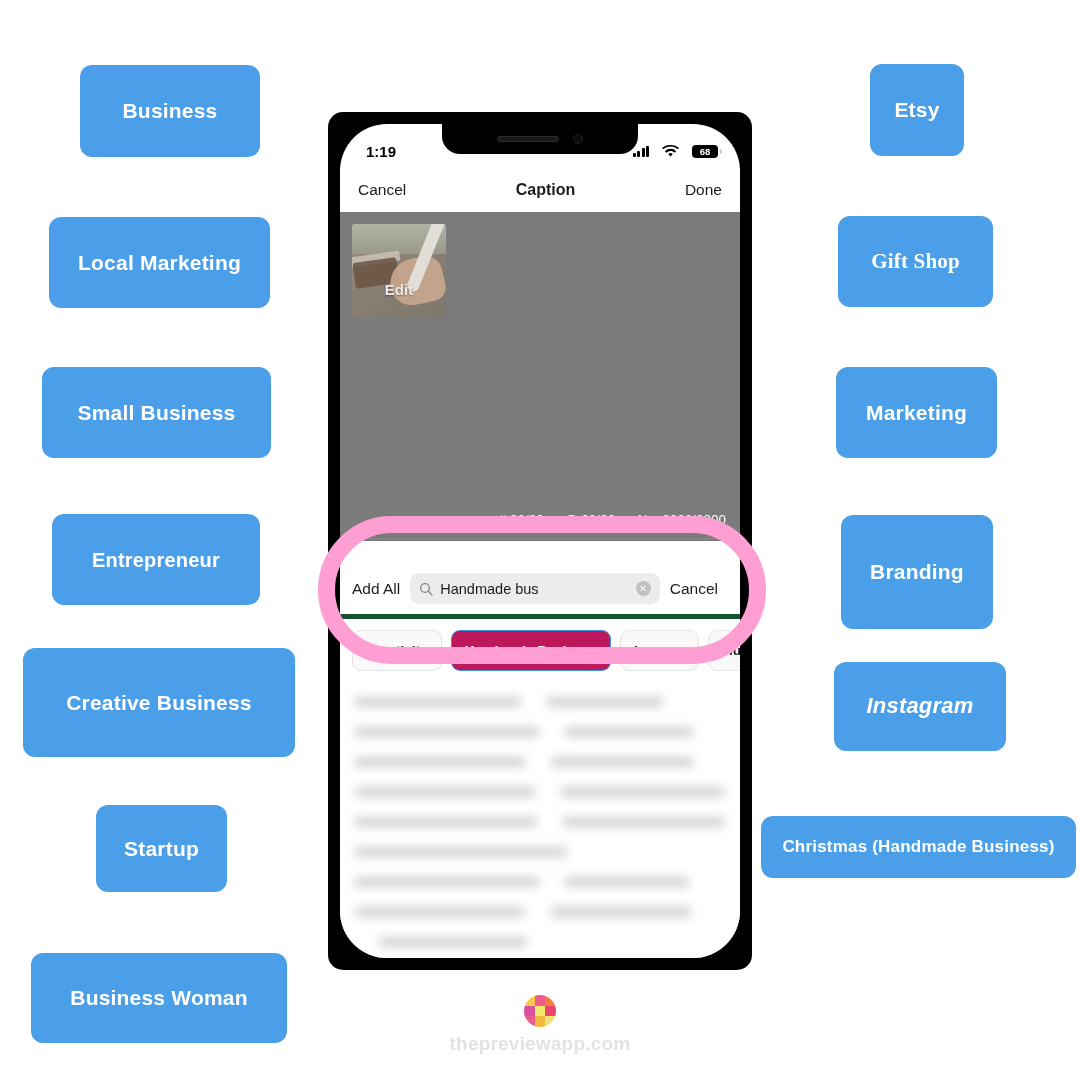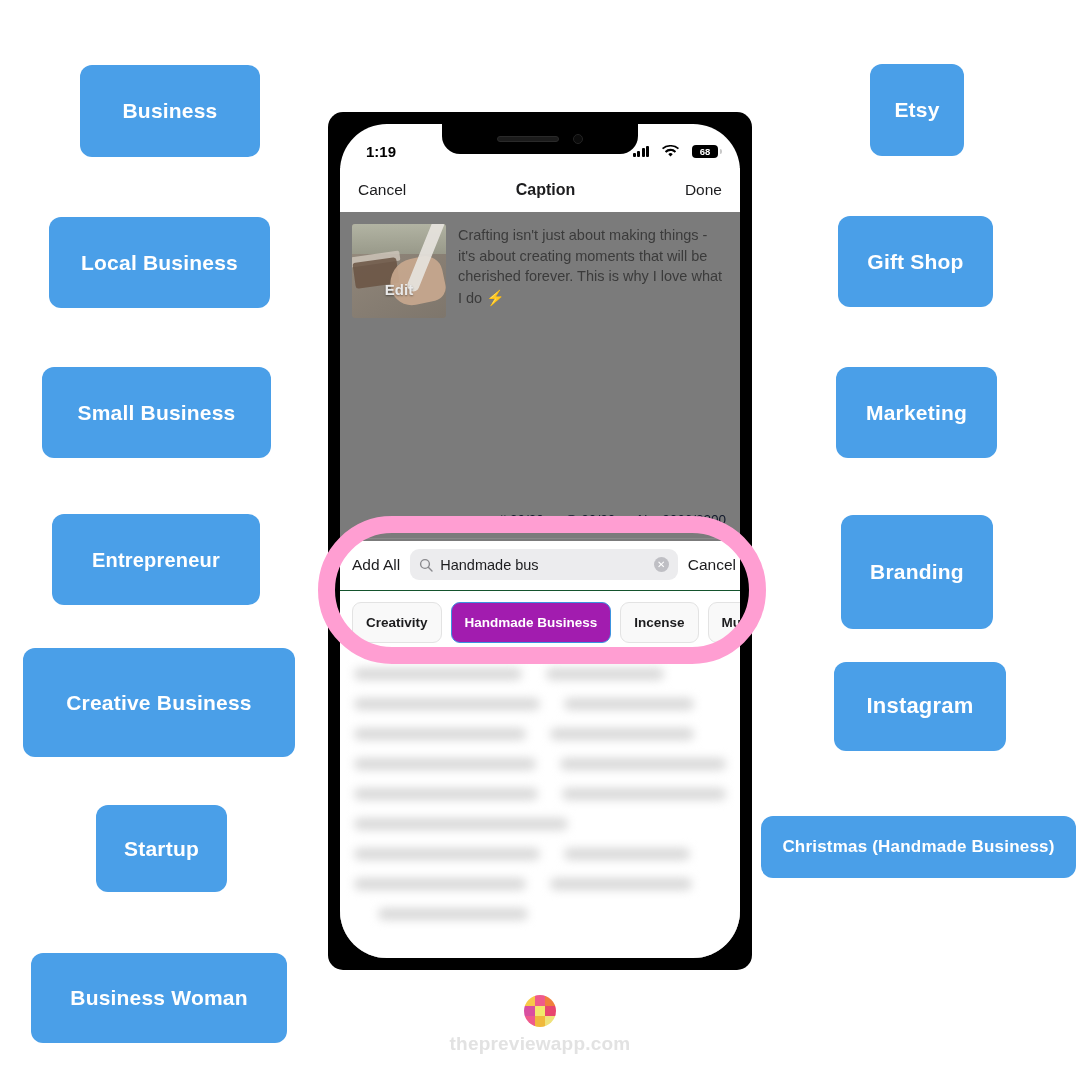--- a/index.html
+++ b/index.html
@@ -108,39 +108,40 @@
   }
   #capText {
     flex: 1; color: #3b3b3b; font-size: 14.5px; line-height: 1.42;
     padding-top: 1px; padding-right: 4px;
   }
   #capText .bolt { color:#e8b33a; font-size: 15px; }
 
   #counters {
     position: absolute; left:0; right:0; top: 300px;
     display:flex; justify-content:flex-end; gap: 20px;
-    padding: 0 14px 0 0; font-size: 13.5px; color:#0f172a;
+    padding: 0 14px 0 0; font-size: 13.5px; color:#ffffff;
   }
   #divider1 { position:absolute; left:0; right:0; top:326px; height:1px; background:#8a8a8a; }
   #comment {
     position:absolute; left:0; right:0; top:326px; height:54px;
     display:flex; align-items:center; padding: 0 14px;
     font-size:14.5px; color:#949494;
   }
   #divider2 { position:absolute; left:0; right:0; top:380px; height:1px; background:#8a8a8a; }
 
   
   #panel {
     position: absolute; left: 0; right: 0; top: 417px; bottom: 0;
     background: #fff; z-index: 18;
   }
   #searchRow {
     display:flex; align-items:center; gap: 10px;
-    padding: 8px 4px 10px 12px;
-    border-bottom: 1px solid #14532d;
+    padding: 8px 22px 10px 12px;
+    border-bottom: 5px solid #14532d;
+    margin-top: 24px;
   }
   #addAll { font-size: 15.5px; color:#1c1c1e; white-space:nowrap; }
   #searchField {
     flex:1; height: 31px; background:#ececee; border-radius: 9px;
     display:flex; align-items:center; gap:7px; padding: 0 9px;
   }
   #searchField .q { font-size: 14px; color:#8a8a8e; }
   #searchField .val { flex:1; font-size:14.5px; color:#1c1c1e; }
   #clearBtn {
     width:15px;height:15px;border-radius:50%;background:#bfbfc4;color:#fff;
@@ -190,21 +191,21 @@
 </head>
 <body>
 
 <div id="stage">
 
   <div id="left-pills">
       <div class="pill" style="left: 80px; top: 65px; width: 180px; height: 92px; font-size: 21px; background: rgb(74, 159, 232);">
         <span>Business</span>
       </div>
       <div class="pill" style="left: 49px; top: 217px; width: 221px; height: 91px; font-size: 21px; background: rgb(74, 159, 232);">
-        <span>Local Business</span>
+        <span>Local Marketing</span>
       </div>
       <div class="pill" style="left: 42px; top: 367px; width: 229px; height: 91px; font-size: 21px; background: rgb(74, 159, 232);">
         <span>Small Business</span>
       </div>
       <div class="pill" style="left: 52px; top: 514px; width: 208px; height: 91px; font-size: 20px; background: rgb(74, 159, 232);">
         <span>Entrepreneur</span>
       </div>
       <div class="pill" style="left: 23px; top: 648px; width: 272px; height: 109px; font-size: 21px; background: rgb(74, 159, 232);">
         <span>Creative Business</span>
       </div>
@@ -213,30 +214,30 @@
       </div>
       <div class="pill" style="left: 31px; top: 945px; width: 256px; height: 90px; font-size: 21px; background: rgb(74, 159, 232); margin-top: 8px;">
         <span>Business Woman</span>
       </div>
     </div>
 
   <div id="right-pills">
       <div class="pill" style="left: 870px; top: 64px; width: 94px; height: 92px; font-size: 21px; background: rgb(74, 159, 232);">
         <span>Etsy</span>
       </div>
-      <div class="pill" style="left: 838px; top: 216px; width: 155px; height: 91px; font-size: 21px; background: rgb(74, 159, 232);">
+      <div class="pill" style="left: 838px; top: 216px; width: 155px; height: 91px; font-size: 21px; background: rgb(74, 159, 232); font-family: Liberation Serif, serif;">
         <span>Gift Shop</span>
       </div>
       <div class="pill" style="left: 836px; top: 367px; width: 161px; height: 91px; font-size: 21px; background: rgb(74, 159, 232);">
         <span>Marketing</span>
       </div>
       <div class="pill" style="left: 841px; top: 515px; width: 152px; height: 114px; font-size: 21px; background: rgb(74, 159, 232);">
         <span>Branding</span>
       </div>
-      <div class="pill" style="left: 834px; top: 662px; width: 172px; height: 89px; font-size: 22px; background: rgb(74, 159, 232);">
+      <div class="pill" style="left: 834px; top: 662px; width: 172px; height: 89px; font-size: 22px; background: rgb(74, 159, 232); font-style: italic;">
         <span>Instagram</span>
       </div>
       <div class="pill" style="left: 761px; top: 816px; width: 315px; height: 62px; font-size: 17px; background: rgb(74, 159, 232);">
         <span>Christmas (Handmade Business)</span>
       </div>
     </div>
 
   <div id="phone">
     <div id="screen">
 
@@ -274,24 +275,20 @@
       <div id="dim" style="background: rgb(123, 123, 123);">
         <div id="capRow">
           <div id="thumb">
             <span class="top"></span>
             <span class="s2"></span>
             <span class="s1"></span>
             <span class="hand"></span>
             <span class="pen"></span>
             <span class="edit">Edit</span>
           </div>
-          <div id="capText">
-            <span>Crafting isn't just about making things - it's about creating moments that will be cherished forever. This is why I love what I do</span>
-            <span class="bolt">⚡</span>
-          </div>
         </div>
 
         <div id="counters">
             <span><span># </span><span>30/30</span></span>
             <span><span>@ </span><span>20/20</span></span>
             <span><span>Abc </span><span>2066/2200</span></span>
           </div>
         <div id="divider1"></div>
         <div id="comment">
           <span>Add first comment</span>
@@ -309,21 +306,21 @@
             </svg>
             <span class="val">Handmade bus</span>
             <span id="clearBtn">✕</span>
           </span>
           <span id="cancelBtn">Cancel</span>
         </div>
         <div id="chips">
             <div class="chip">
               <span>Creativity</span>
             </div>
-            <div class="chip selected" style="background: #a21caf;">
+            <div class="chip selected" style="background: #be185d;">
               <span>Handmade Business</span>
             </div>
             <div class="chip">
               <span>Incense</span>
             </div>
             <div class="chip">
               <span>Mu</span>
             </div>
           </div>
         <div id="blurList">

